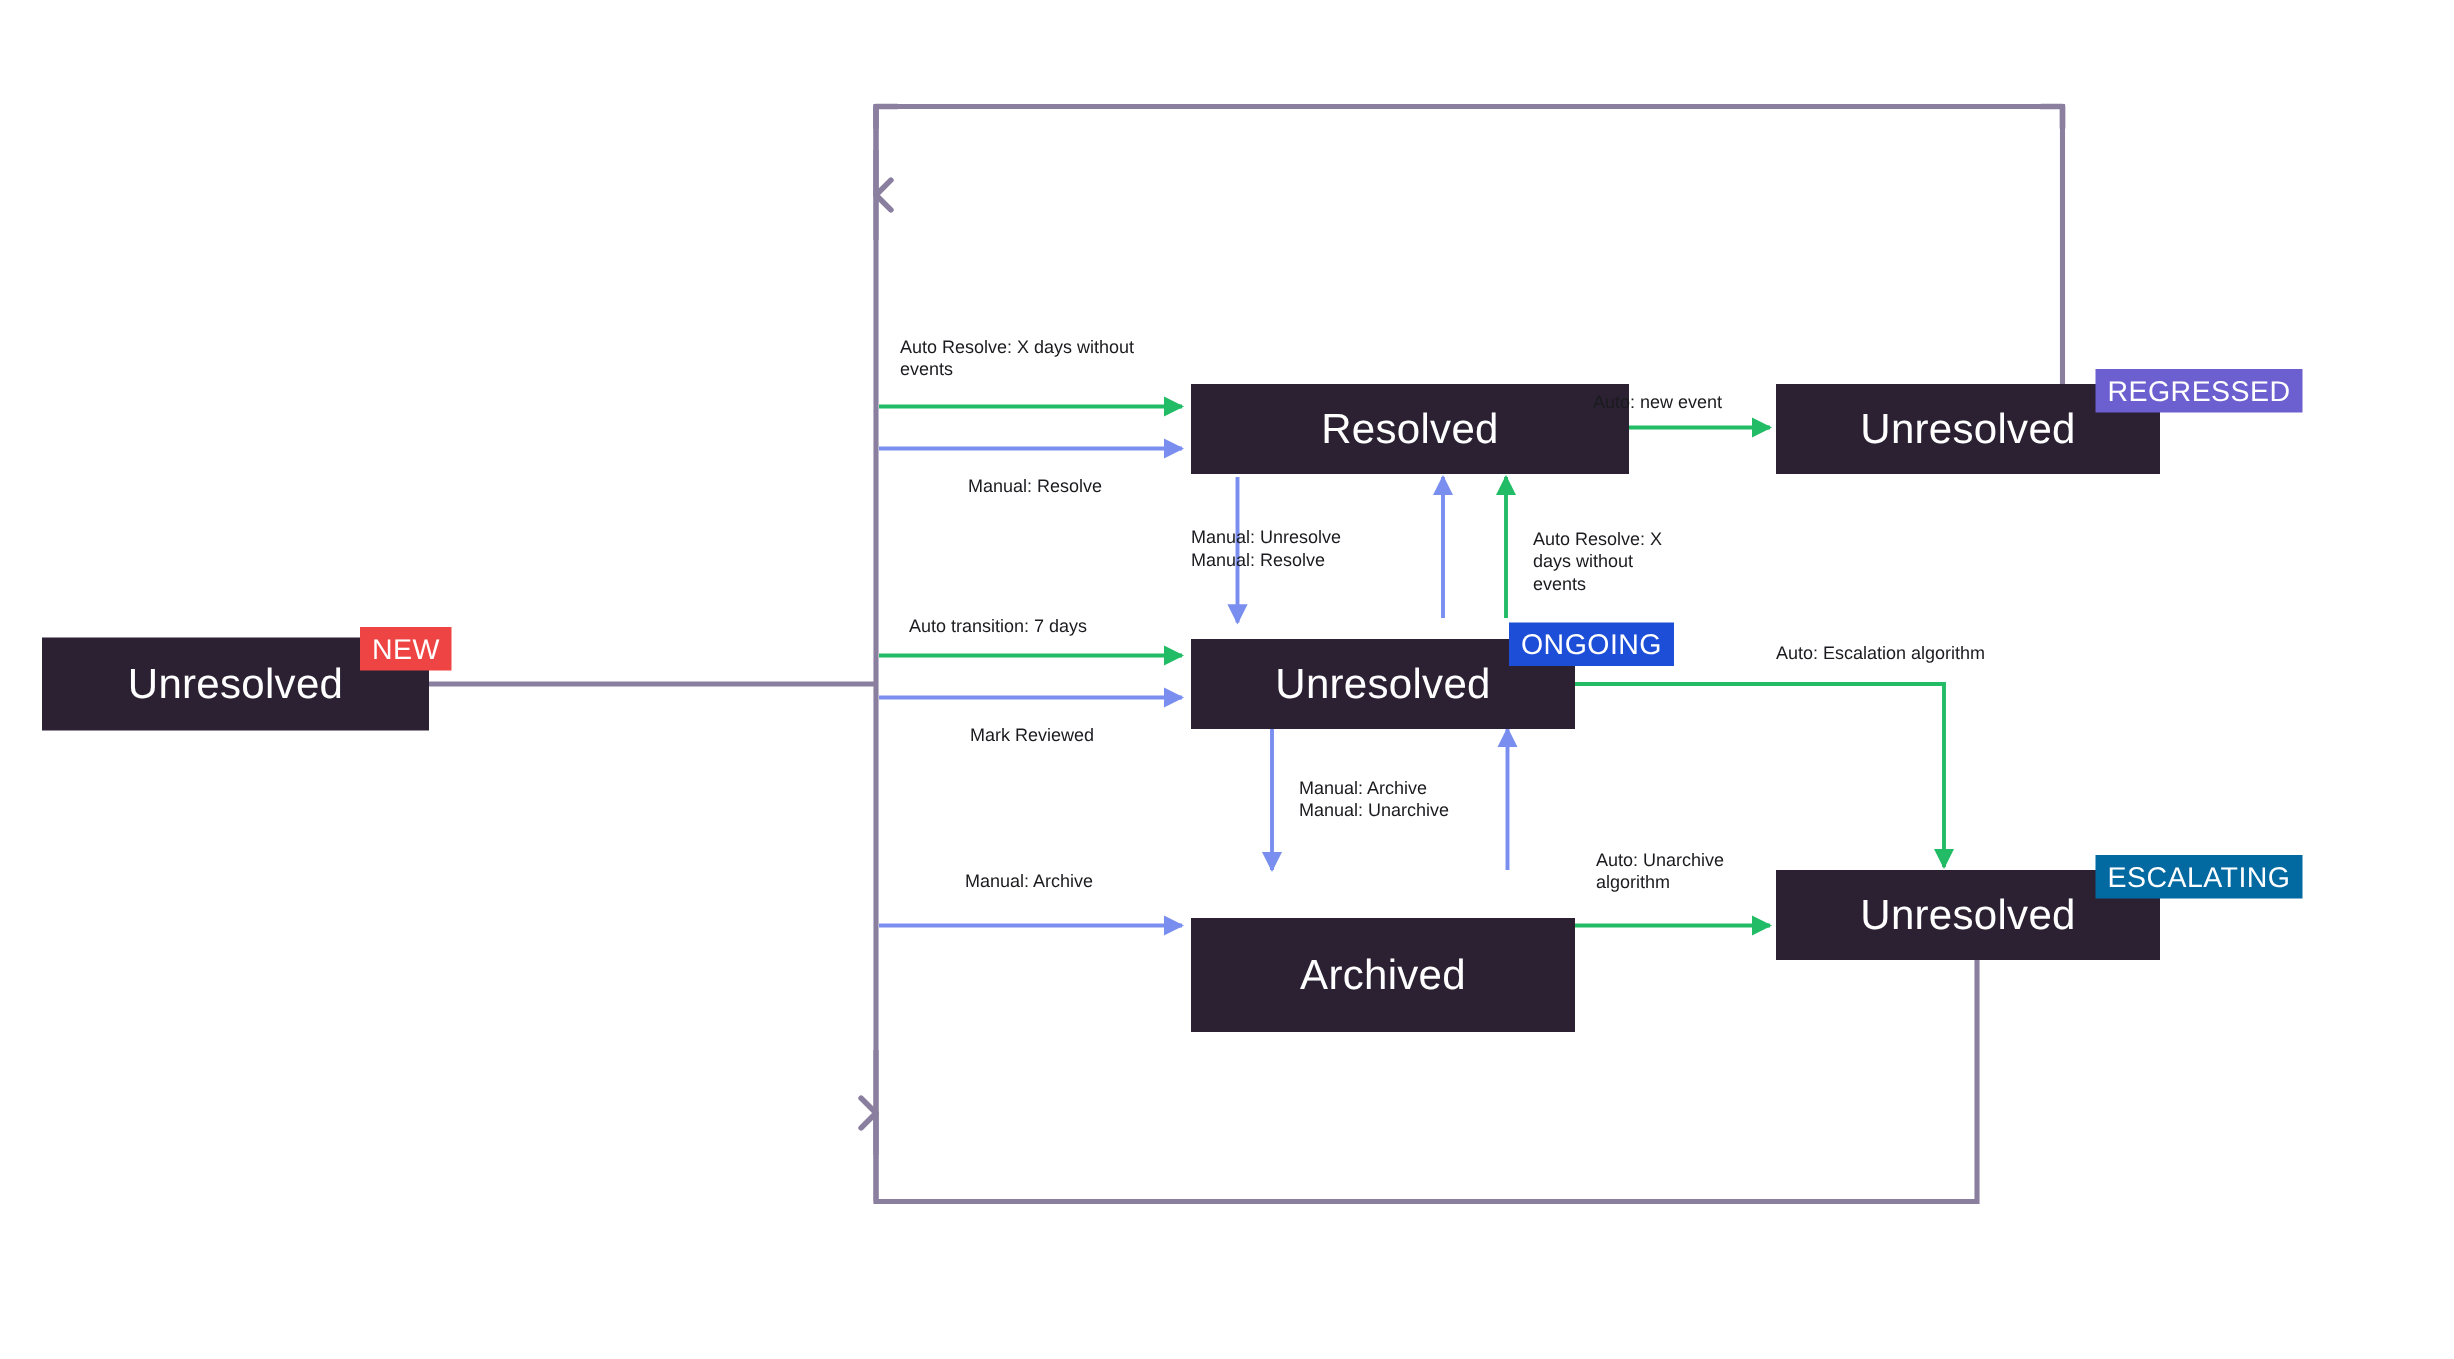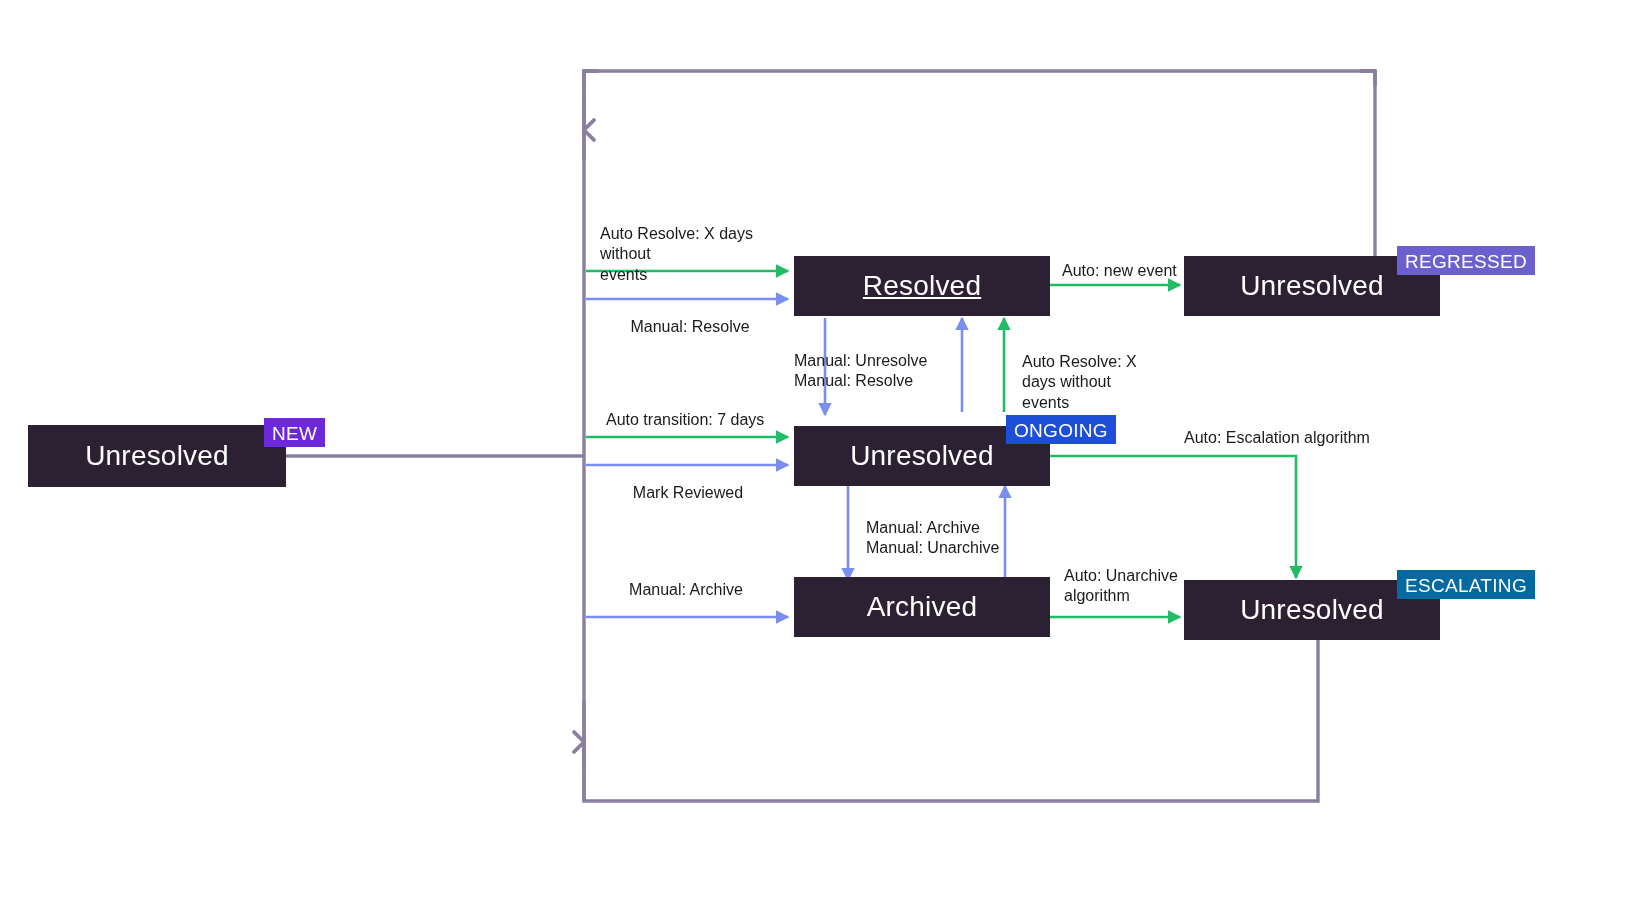--- a/index.html
+++ b/index.html
@@ -48,21 +48,21 @@
     line-height: 1;
     padding: 6px 8px 4px 8px;
     letter-spacing: 0.3px;
     white-space: nowrap;
     box-sizing: border-box;
   }
   
   .edge-label {
     position: absolute;
     color: #1b1b1f;
-    font-size: 16px;
+    font-size: 12px;
     line-height: 1.27;
     white-space: pre-line;
     box-sizing: border-box;
   }
   .edge-label.center { text-align: center; }
 </style>
 </head>
 <body>
 
 <div id="canvas">
@@ -117,32 +117,32 @@
     <line x1="1005" y1="580" x2="1005" y2="486" stroke="#7a8ef0" stroke-width="2.6" marker-end="url(#arrow-blue)"></line>
 
     <path d="M 1050 456 L 1296 456 L 1296 578" fill="none" stroke="#22bb66" stroke-width="2.6" stroke-linejoin="miter" marker-end="url(#arrow-green)"></path>
 
     <line x1="1050" y1="617" x2="1180" y2="617" stroke="#22bb66" stroke-width="2.6" marker-end="url(#arrow-green)"></line>
   </svg>
 
   <div class="state-box" style="left:28px; top:425px; width:258px; height:62px;">
     <span>Unresolved</span>
   </div>
-  <div class="badge" style="left:240px; top:418px; background:#6d28d9;margin-left:24px;">NEW</div>
+  <div class="badge" style="left:240px; top:418px; background:#ef4444;">NEW</div>
 
-  <div class="state-box" style="left:794px; top:256px; width:256px; height:60px;text-decoration:underline;">
+  <div class="state-box" style="left:794px; top:256px; width:292px; height:60px;">
     <span>Resolved</span>
   </div>
 
   <div class="state-box" style="left:794px; top:426px; width:256px; height:60px;">
     <span>Unresolved</span>
   </div>
   <div class="badge" style="left:1006px; top:415px; background:#1d4ed8;">ONGOING</div>
 
-  <div class="state-box" style="left:794px; top:577px; width:256px; height:60px;">
+  <div class="state-box" style="left:794px; top:612px; width:256px; height:76px;">
     <span>Archived</span>
   </div>
 
   <div class="state-box" style="left:1184px; top:256px; width:256px; height:60px;">
     <span>Unresolved</span>
   </div>
   <div class="badge" style="left:1397px; top:246px; background:#6c5fd0;">REGRESSED</div>
 
   <div class="state-box" style="left:1184px; top:580px; width:256px; height:60px;">
     <span>Unresolved</span>

